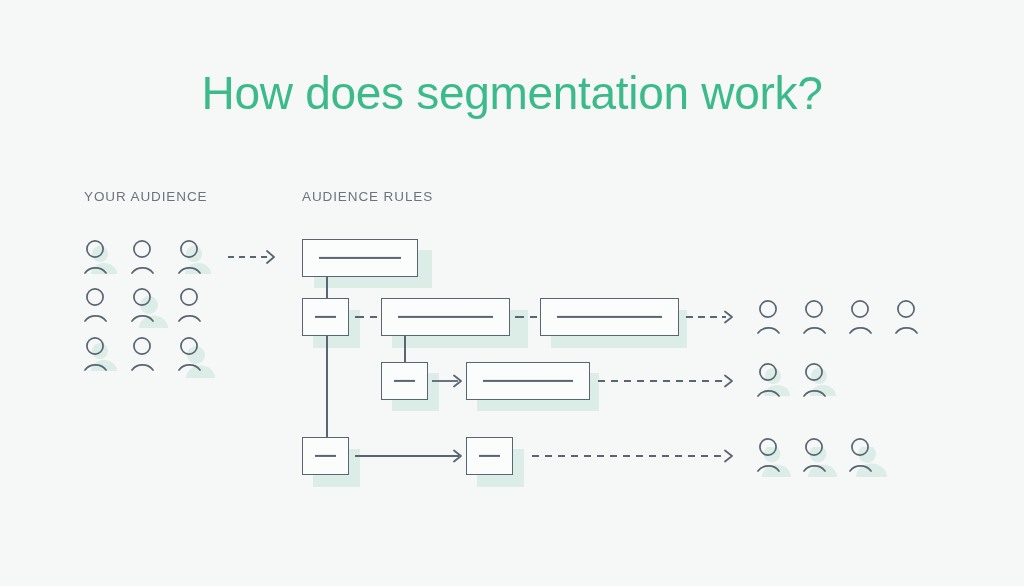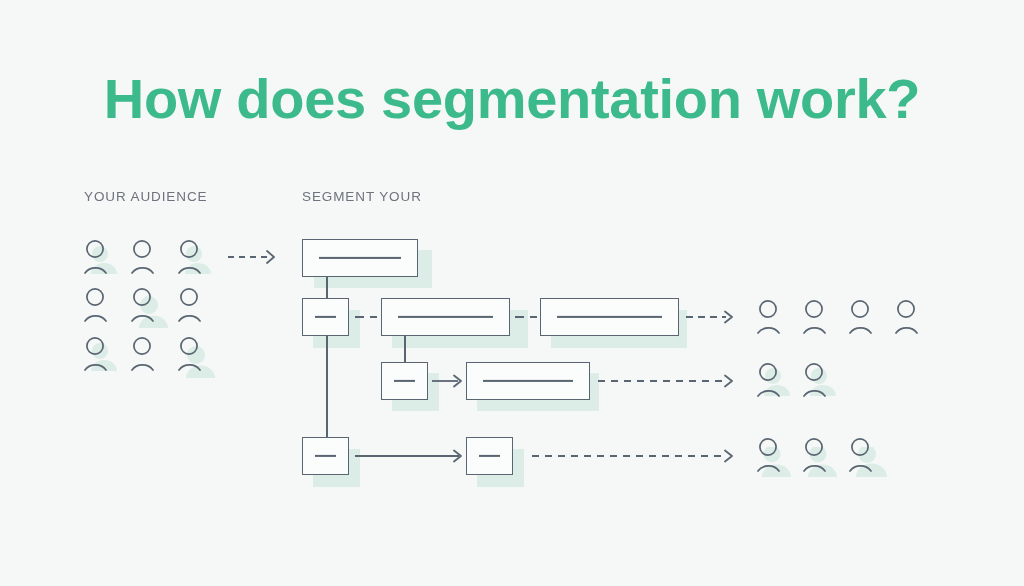--- a/index.html
+++ b/index.html
@@ -23,22 +23,22 @@
   }
 
   
   #page-title {
     position: absolute;
     left: 0;
     top: 66px;
     width: 1024px;
     text-align: center;
     color: #3cba8c;
-    font-size: 56px;
-    font-weight: 700;
+    font-size: 46px;
+    font-weight: 400;
     letter-spacing: -0.3px;
     white-space: nowrap;
   }
 
   
   .col-header {
     position: absolute;
     color: #6d737d;
     font-size: 13.5px;
     letter-spacing: 0.9px;
@@ -107,21 +107,21 @@
   .arrowsvg svg { display: block; overflow: visible; }
 </style>
 </head>
 <body>
 
 <div id="stage">
 
   <div id="page-title">How does segmentation work?</div>
 
   <div class="col-header" id="hdr-audience">YOUR AUDIENCE</div>
-  <div class="col-header" id="hdr-rules">SEGMENT YOUR</div>
+  <div class="col-header" id="hdr-rules">AUDIENCE RULES</div>
 
   <div class="person" style="left:84px;  top:240px;">
     <div class="shadow">
         <svg width="26" height="28" viewBox="0 0 26 28">
           <circle cx="9" cy="8" r="8" fill="#dcece6"></circle>
           <path d="M0 28 A13 11 0 0 1 26 28 Z" fill="#dcece6"></path>
         </svg>
       </div>
     <div class="glyph">
         <svg width="32" height="34" viewBox="0 0 32 34">

